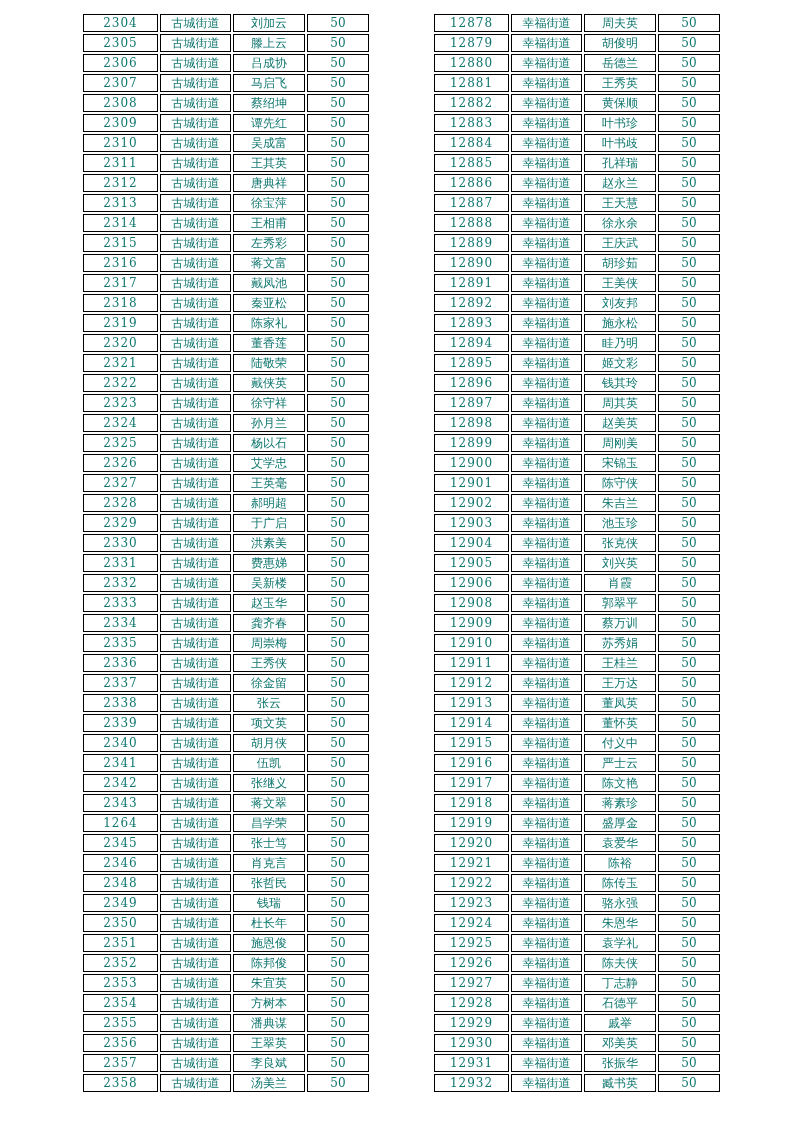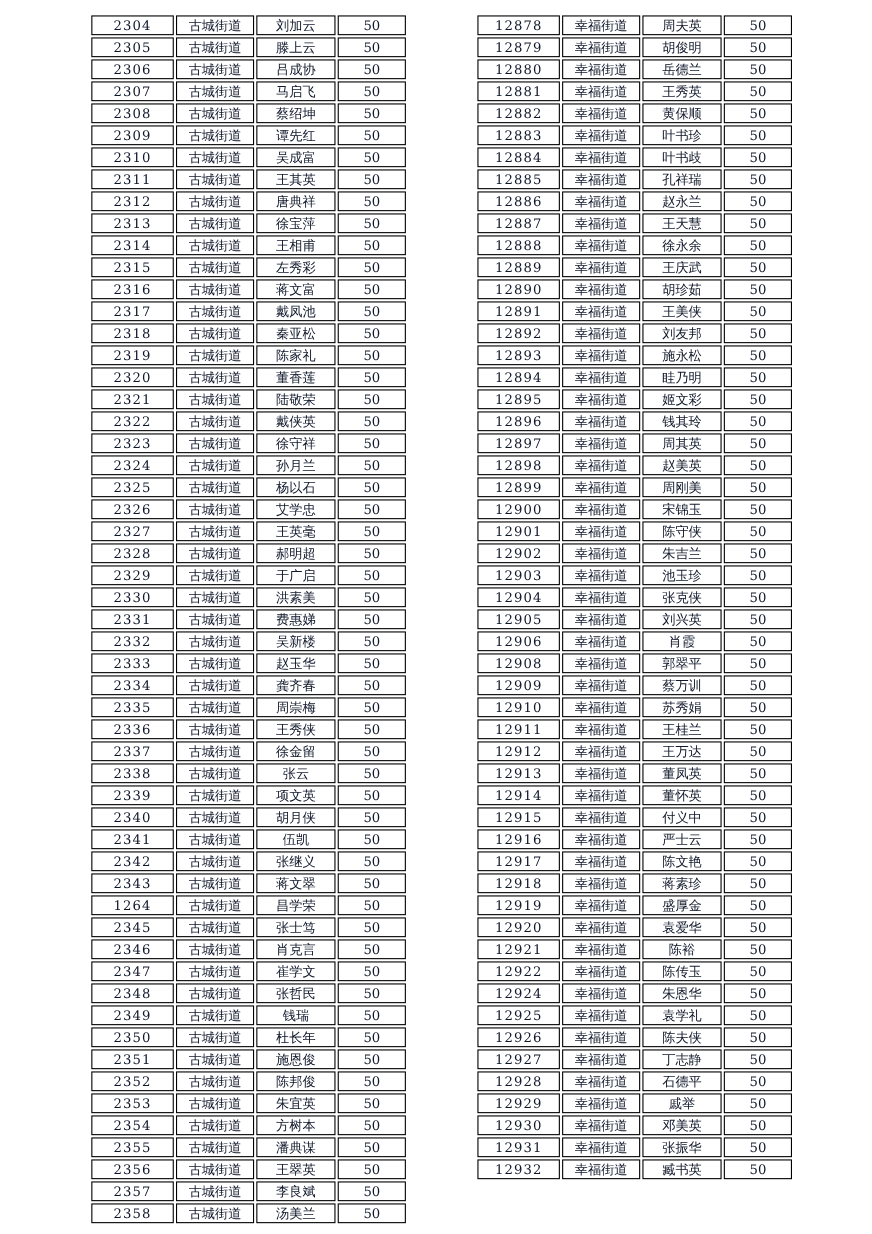--- a/index.html
+++ b/index.html
@@ -6,21 +6,21 @@
     margin: 0;
     padding: 0;
     background: #ffffff;
   }
   .page {
     position: relative;
     width: 793px;
     height: 1122px;
     background: #ffffff;
     font-family: "DejaVu Serif", "Liberation Serif", serif;
-    color: #0f172a;
+    color: #0f766e;
     overflow: hidden;
   }
   table.roster {
     position: absolute;
     top: 12px;
     border-collapse: separate;
     border-spacing: 2px;
     table-layout: fixed;
   }
   table.roster.left  { left: 81px; }
@@ -300,26 +300,20 @@
           <td class="c-name">张士笃</td>
           <td class="c-value">50</td>
         </tr>
         <tr>
           <td class="c-id">2346</td>
           <td class="c-street">古城街道</td>
           <td class="c-name">肖克言</td>
           <td class="c-value">50</td>
         </tr>
         <tr>
-          <td class="c-id">2347</td>
-          <td class="c-street">古城街道</td>
-          <td class="c-name">崔学文</td>
-          <td class="c-value">50</td>
-        </tr>
-        <tr>
           <td class="c-id">2348</td>
           <td class="c-street">古城街道</td>
           <td class="c-name">张哲民</td>
           <td class="c-value">50</td>
         </tr>
         <tr>
           <td class="c-id">2349</td>
           <td class="c-street">古城街道</td>
           <td class="c-name">钱瑞</td>
           <td class="c-value">50</td>
@@ -637,20 +631,26 @@
         <tr>
           <td class="c-id">12921</td>
           <td class="c-street">幸福街道</td>
           <td class="c-name">陈裕</td>
           <td class="c-value">50</td>
         </tr>
         <tr>
           <td class="c-id">12922</td>
           <td class="c-street">幸福街道</td>
           <td class="c-name">陈传玉</td>
+          <td class="c-value">50</td>
+        </tr>
+        <tr>
+          <td class="c-id">12923</td>
+          <td class="c-street">幸福街道</td>
+          <td class="c-name">骆永强</td>
           <td class="c-value">50</td>
         </tr>
         <tr>
           <td class="c-id">12924</td>
           <td class="c-street">幸福街道</td>
           <td class="c-name">朱恩华</td>
           <td class="c-value">50</td>
         </tr>
         <tr>
           <td class="c-id">12925</td>

